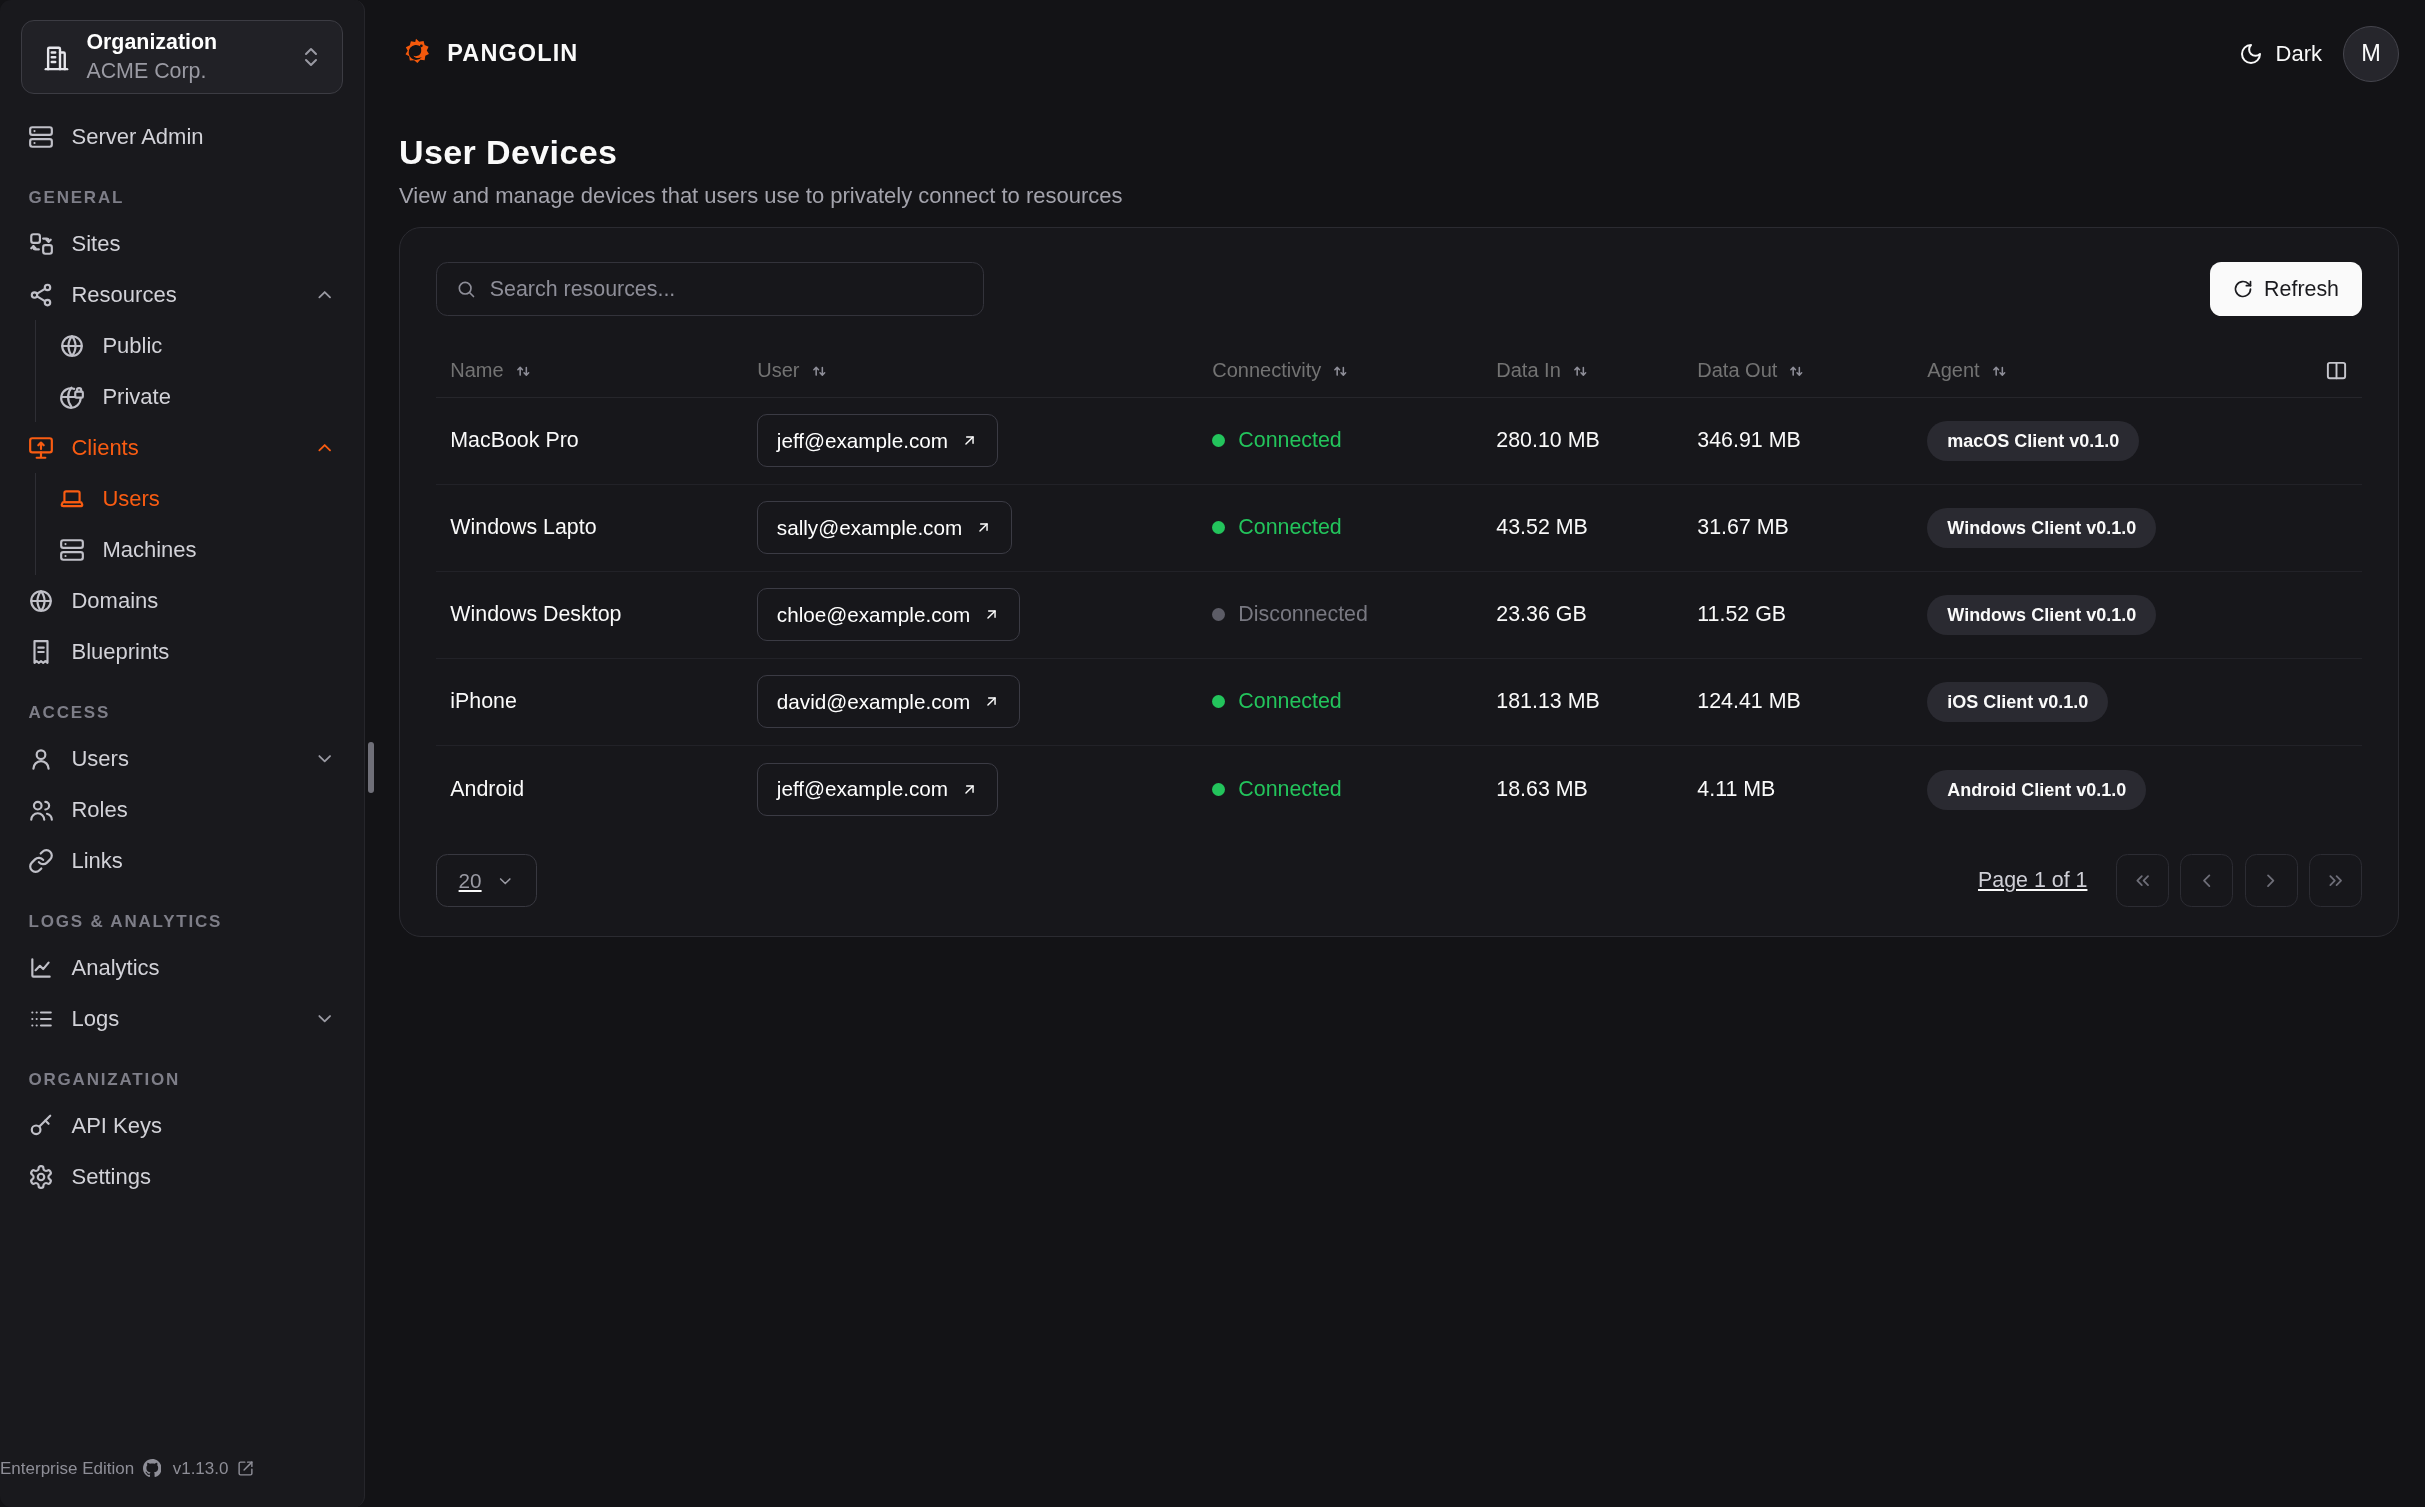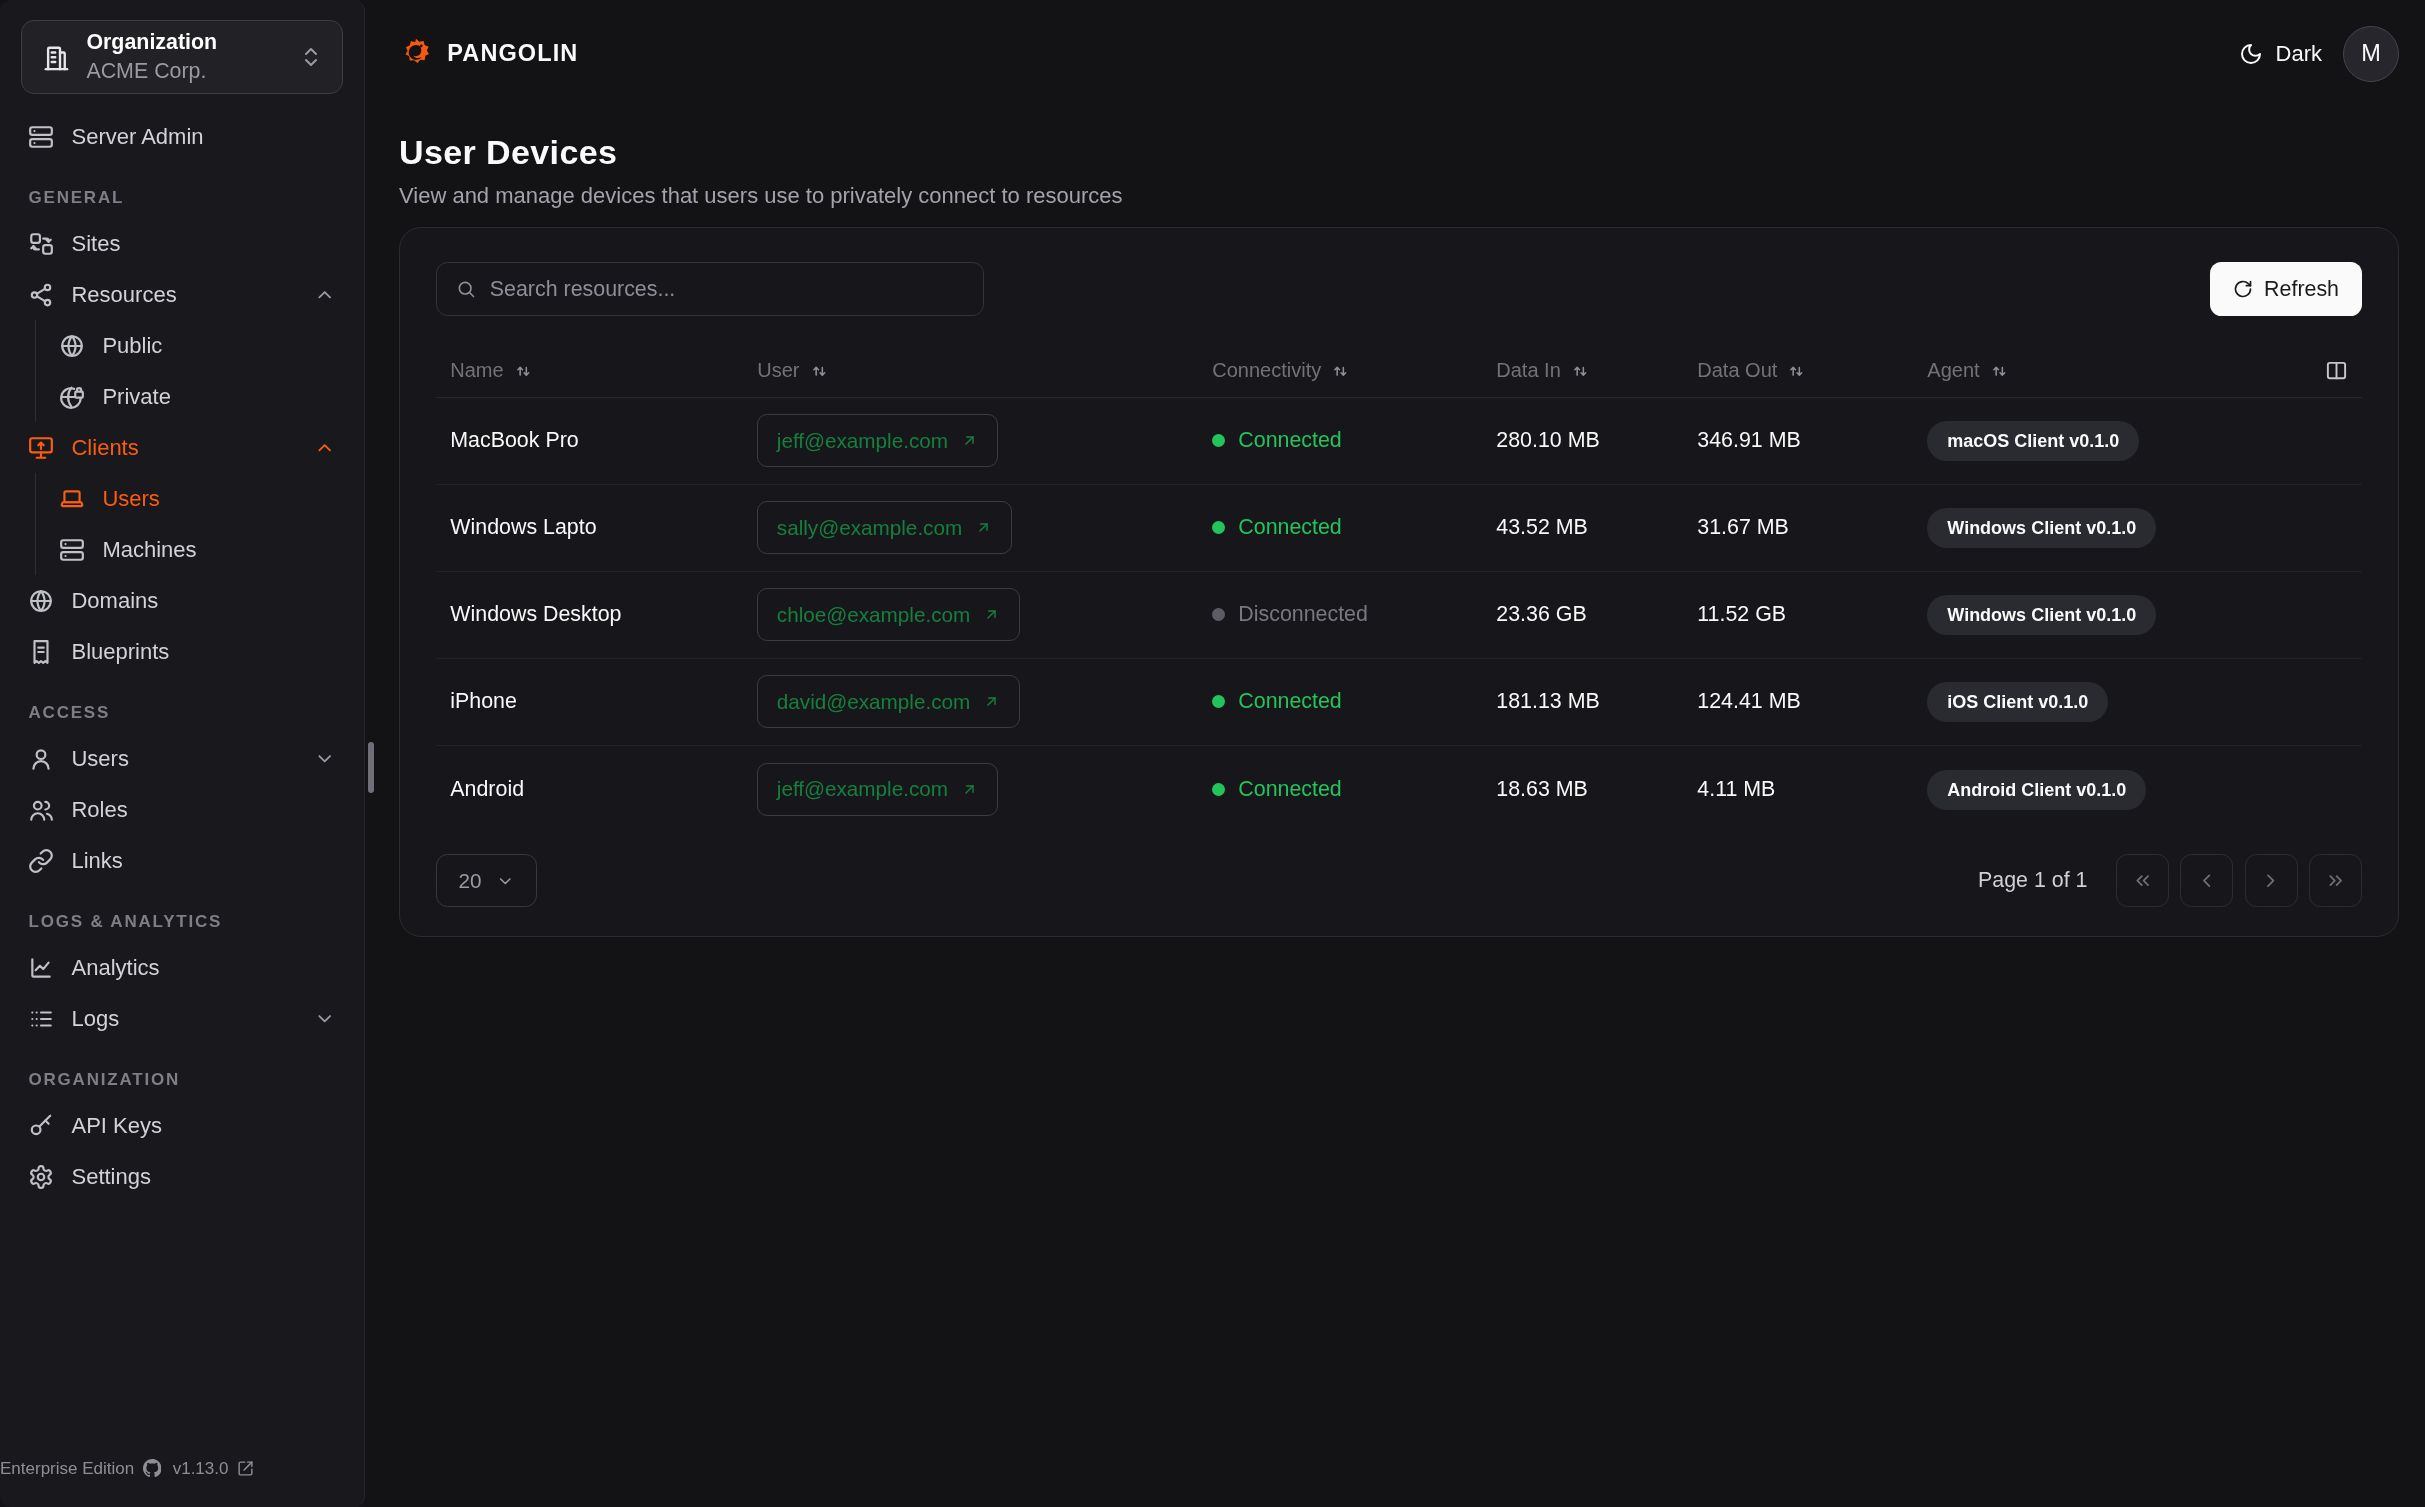--- a/index.html
+++ b/index.html
@@ -101,32 +101,32 @@
   .thead { height:53px; border-bottom:1.4px solid #26262b; color:#737373; font-size:20px; font-weight:500; }
   .th { display:flex; align-items:center; gap:10px; cursor:pointer; }
   .sort { color:#8e8e98; }
   .panel-btn { justify-self:end; color:#c6c6cd; cursor:pointer; background:none; border:none; }
 
   .trow { height:87px; border-bottom:1.4px solid #222228; font-size:21.4px; }
   .trow:last-child { border-bottom:none; }
   .user-btn {
     justify-self:start; display:inline-flex; align-items:center; gap:13px;
     border:1.4px solid #3b3b44; border-radius:10px; height:53px; padding:0 18.5px;
-    background:transparent; color:#15803d; font-size:20.7px; cursor:pointer; font-family:inherit;
+    background:transparent; color:#ffffff; font-size:20.7px; cursor:pointer; font-family:inherit;
   }
   .conn { display:flex; align-items:center; gap:13px; }
   .conn .dot { width:13px; height:13px; border-radius:50%; }
   .conn.ok { color:#23c45c; } .conn.ok .dot { background:#23c45c; }
   .conn.off { color:#787881; } .conn.off .dot { background:#5c5c66; }
   .badge {
     justify-self:start; background:#2a2a31; border-radius:712px;
     padding:10px 20px; font-size:18px; font-weight:700; color:#fafafa;
   }
 
-  .pager { margin-top:21.4px; display:flex; align-items:flex-end; }
+  .pager { margin-top:21.4px; display:flex; align-items:flex-end;text-decoration:underline; }
   .page-size {
     width:101px; height:53px; border:1.4px solid #383840; border-radius:11.4px;
     display:flex; align-items:center; justify-content:center; gap:14.3px;
     color:#9a9aa3; font-size:20.7px; cursor:pointer; background:none; font-family:inherit;
   }
   .pager-right { margin-left:auto; display:flex; align-items:center; gap:11.4px; }
   .page-label { font-size:21.4px; font-weight:500; color:#cfcfd6; margin-right:17px; }
   .pg-btn {
     width:53px; height:53px; border:1.4px solid #2c2c33; border-radius:11.4px;
     background:none; display:flex; align-items:center; justify-content:center;

